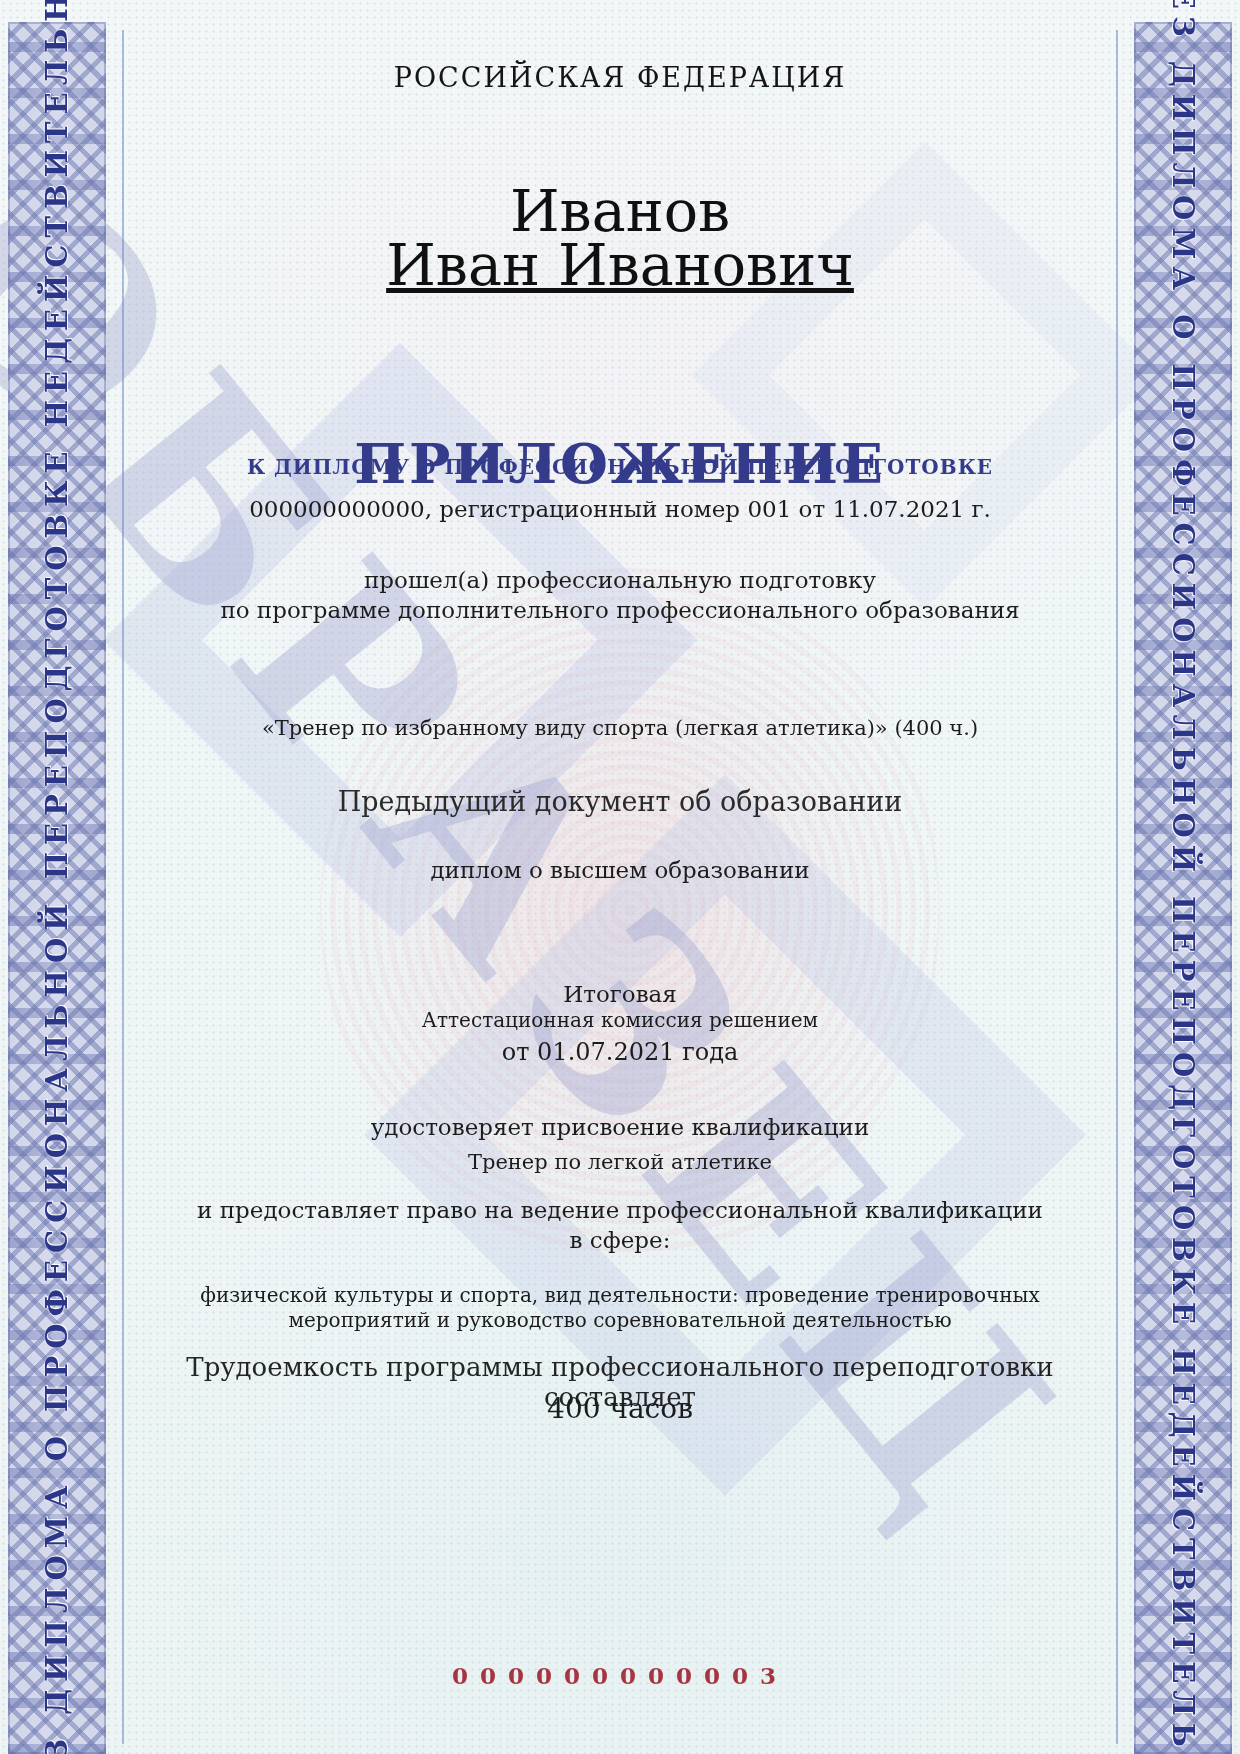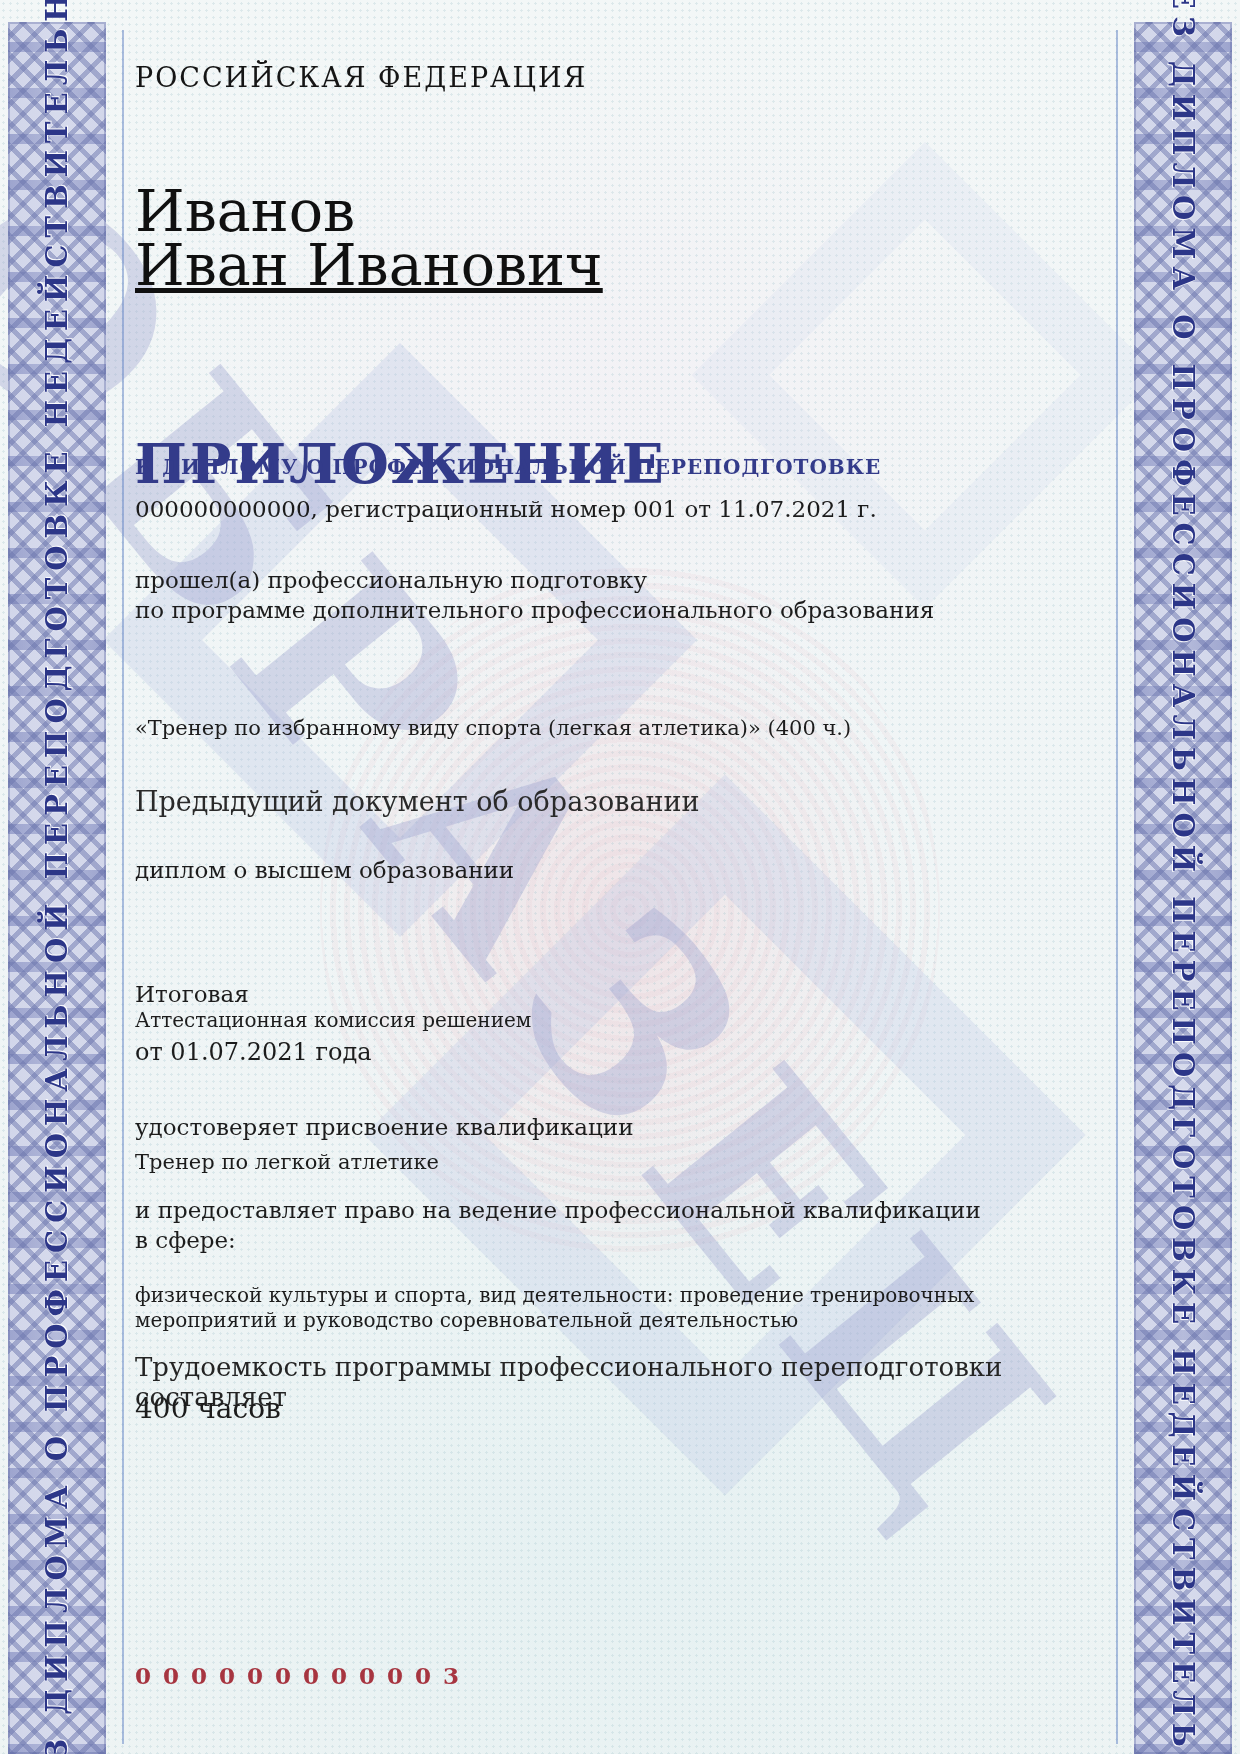--- a/index.html
+++ b/index.html
@@ -77,21 +77,21 @@
   }
   .strip-left .vtext{transform:rotate(180deg);}
   .hairline{
     position:absolute;top:30px;bottom:10px;width:2px;
     background:rgba(110,140,200,0.55);
   }
   .hl-left{left:122px;}
   .hl-right{right:122px;}
   
   .content{position:absolute;left:135px;right:135px;top:0;text-align:center;color:#1c1c1c;}
-  .line{position:absolute;left:0;right:0;text-align:left;}
+  .line{position:absolute;left:0;right:0;text-align:center;}
   .country{top:62px;font-size:27px;letter-spacing:2px;color:#151515;}
   .name1{top:178px;font-size:57px;color:#101010;}
   .name2{top:232px;font-size:57px;color:#101010;text-decoration:underline;}
   .doc-title{top:383px;font-size:55px;font-weight:bold;color:#333b8a;letter-spacing:3px;margin-top:48px;}
   .doc-subtitle{top:455px;font-size:20px;font-weight:bold;color:#333b8a;letter-spacing:1px;}
   .number-line{top:496px;font-size:23px;}
   .training1{top:567px;font-size:23px;}
   .training2{top:597px;font-size:23px;}
   .program{top:716px;font-size:21px;}
   .prev-label{top:786px;font-size:27px;color:#2a2a2a;}

